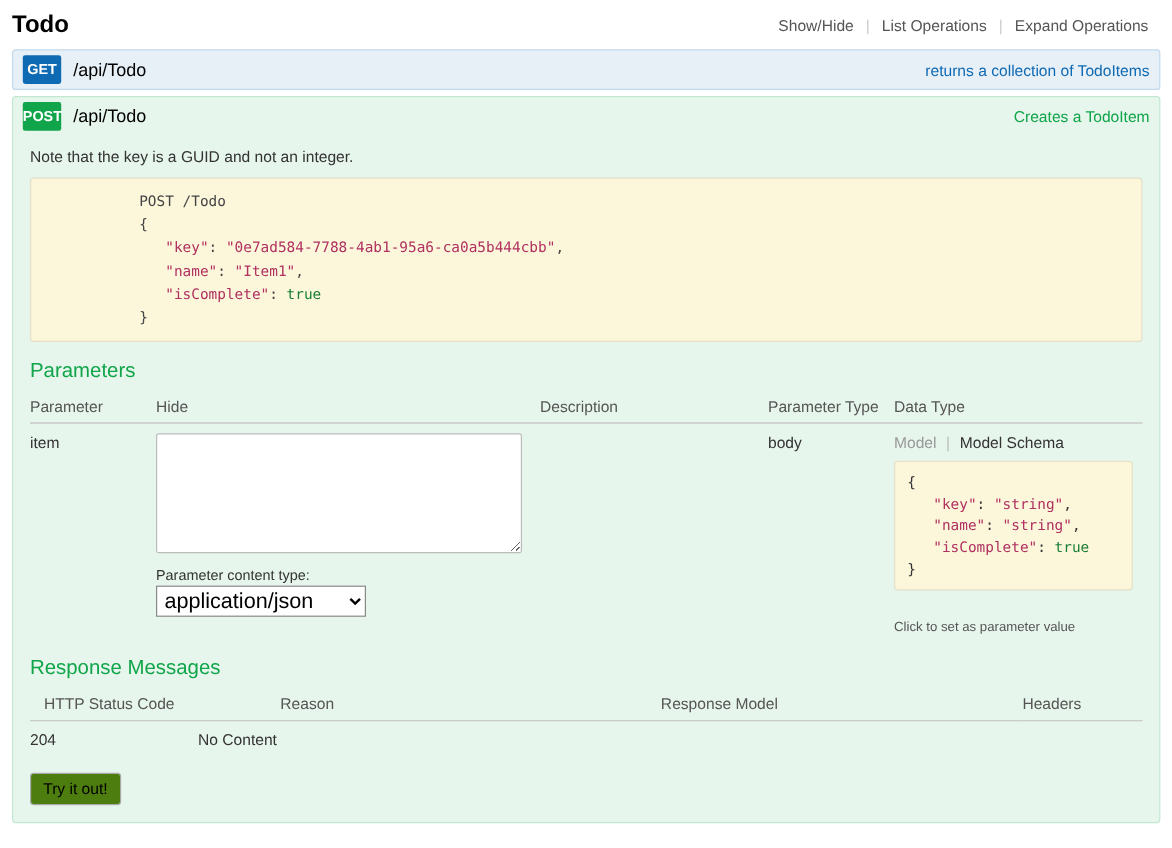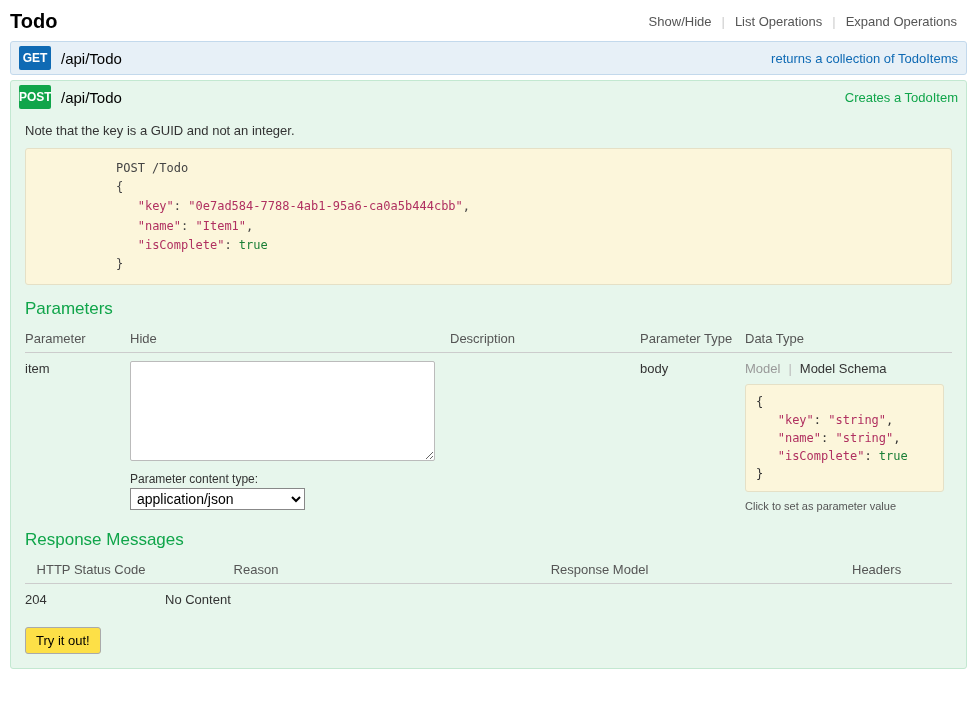--- a/index.html
+++ b/index.html
@@ -21,36 +21,36 @@
 .op-desc-post { color: #10a54a; font-size: 13px; }
 .op-body { padding: 10px 14px 14px; }
 .section-title { color: #10a54a; font-size: 17px; font-weight: normal; margin-bottom: 6px; margin-top: 4px; }
 .notes-text { font-size: 13px; color: #333; margin-bottom: 10px; }
 .code-block { background: #fcf6db; border: 1px solid #e5e0c6; border-radius: 3px; padding: 10px 10px 10px 90px; margin-bottom: 14px; font-family: Consolas, Menlo, monospace; font-size: 12px; line-height: 1.6; color: #444; white-space: pre; }
 table.params { width: 100%; border-collapse: collapse; margin-bottom: 10px; }
 table.params th { text-align: left; font-weight: normal; color: #555; font-size: 13px; padding: 6px 8px 6px 0; border-bottom: 1px solid #ccc; }
 table.params td { vertical-align: top; padding: 8px 8px 8px 0; font-size: 13px; }
 textarea.param-val { width: 305px; height: 100px; border: 1px solid #bbb; border-radius: 2px; resize: both; font-family: Consolas, monospace; font-size: 12px; padding: 4px; }
 .ct-label { font-size: 12px; color: #333; margin-top: 8px; margin-bottom: 2px; }
-select.ct-select { font-size: 14px; padding: 1px 2px; border: 1px solid #888; background: #fff; width: 175px; }
+select.ct-select { font-size: 18px; padding: 1px 2px; border: 1px solid #888; background: #fff; width: 175px; }
 .model-tabs { font-size: 13px; margin-bottom: 8px; }
 .model-tab-inactive { color: #999; margin-right: 8px; cursor: pointer; }
 .model-tab-active { color: #333; cursor: pointer; }
 .schema-box { background: #fcf6db; border: 1px solid #e5e0c6; border-radius: 3px; padding: 8px 10px; font-family: Consolas, Menlo, monospace; font-size: 12px; line-height: 1.5; white-space: pre; color: #333; }
 .schema-box .key { color: #b03060; }
 .schema-box .str { color: #b03060; }
 .schema-box .bool { color: #1a7f37; }
 .code-block .key { color: #b03060; }
 .code-block .str { color: #b03060; }
 .code-block .bool { color: #1a7f37; }
-.click-hint { font-size: 11px; color: #555; margin-top: 8px; }
+.click-hint { font-size: 11px; color: #555; margin-top: 25px; }
 table.resp { width: 100%; border-collapse: collapse; }
 table.resp th { text-align: center; font-weight: normal; color: #555; font-size: 13px; padding: 6px 8px 6px 0; border-bottom: 1px solid #ccc; }
 table.resp td { padding: 8px 8px 8px 0; font-size: 13px; }
-.try-btn { margin-top: 12px; padding: 5px 10px; font-size: 13px; background: #fde047; border: 1px solid #aaa; border-radius: 3px; cursor: pointer; }
+.try-btn { margin-top: 12px; padding: 5px 10px; font-size: 13px; background: #4d7c0f; border: 1px solid #aaa; border-radius: 3px; cursor: pointer; }
 .tab-sep { color: #bbb; margin-right: 8px; }
 </style>
 </head>
 <body>
 
 <div class="header-row">
   <div class="resource-title">Todo</div>
   <div class="header-links">
     <span>Show/Hide</span>
     <span class="sep">|</span>

